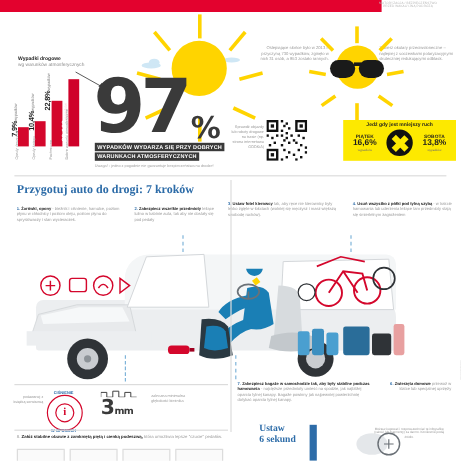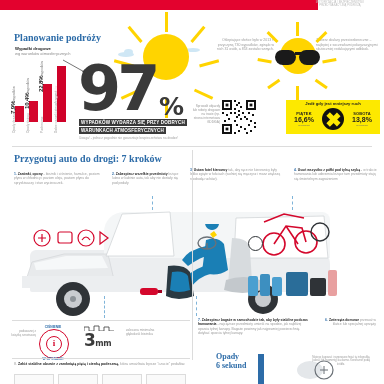--- a/index.html
+++ b/index.html
@@ -119,21 +119,20 @@
 <body>
 
 <div class="page">
 
   <div class="topbar"></div>
   <div class="brandbox">
     <div class="brandline">MOTORYZACJA / BEZPIECZEŃSTWO</div>
     <div class="brandline">PRZED WAKACYJNĄ PODRÓŻĄ</div>
   </div>
 
-  <div class="plan-title h-blue">Planowanie podróży</div>
   <div class="plan-sub">
     <b>Wypadki drogowe</b>
     <span>wg warunków atmosferycznych</span>
   </div>
 
   <div class="chart">
     <div class="bars">
       <div class="bar b1" style="height:16px;"></div>
       <div class="bar b2" style="height:21px;"></div>
       <div class="bar b3" style="height:38px;"></div>
@@ -419,21 +418,21 @@
   <div class="shoe-note">
     <span class="num">8.</span>
     <b>Załóż stabilne obuwie z zamkniętą piętą i cienką podeszwą,</b><span> która umożliwia lepsze "czucie" pedałów.</span>
   </div>
   <div class="shoe-box" style="left:14px;"></div>
   <div class="shoe-box" style="left:58px;"></div>
   <div class="shoe-box" style="left:102px;"></div>
   <div class="shoe-box" style="left:146px;"></div>
 
   <div class="z-title h-blue">
-    <div>Opady</div>
+    <div>Ustaw</div>
     <div>6 sekund</div>
   </div>
   <div style="position:absolute;left:258px;top:354px;width:6px;height:30px;background:#2d6ca8;"></div>
   <svg style="position:absolute;left:296px;top:358px;" width="40" height="26" viewBox="0 0 40 26">
     <ellipse cx="14" cy="12" rx="13" ry="9" fill="#e4e7ea"></ellipse>
     <circle cx="28" cy="12" r="9" fill="none" stroke="#6b7177" stroke-width="1.2"></circle>
     <path d="M24 12 h8 M28 8 v8" stroke="#6b7177" stroke-width="1"></path>
   </svg>
   <div class="foot-note">Możesz kupować i rozpowszechniać tę infografikę (całość lub fragmenty) za darmo. Koniecznie podaj źródło.</div>
   <div class="side-rot">INFOGRAFIKA</div>

